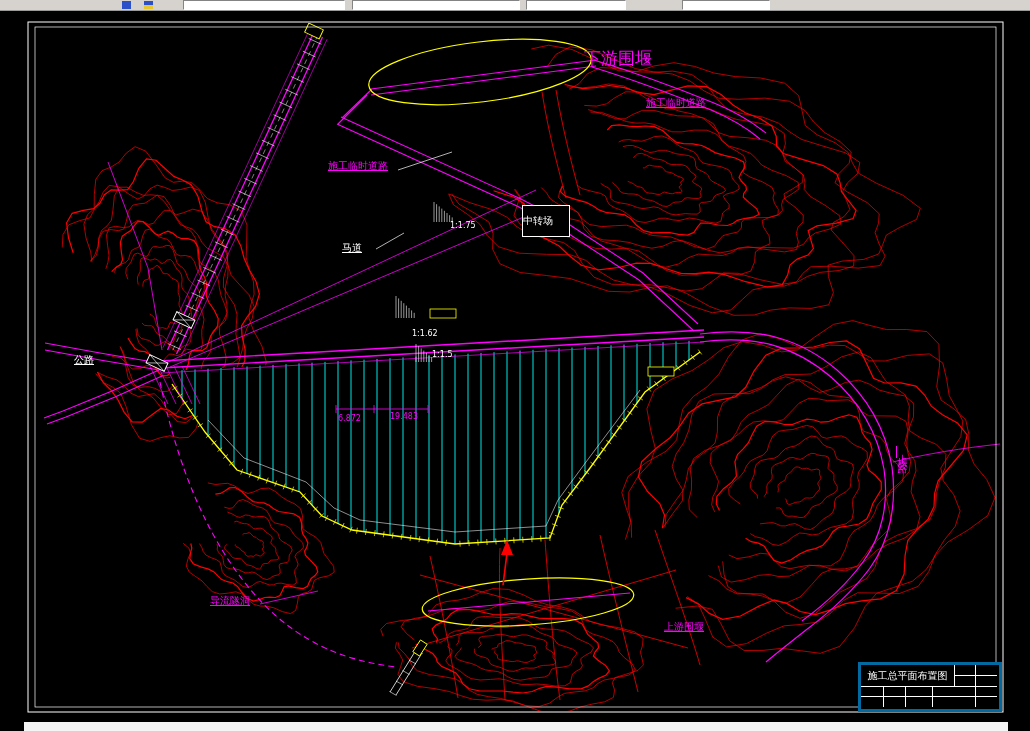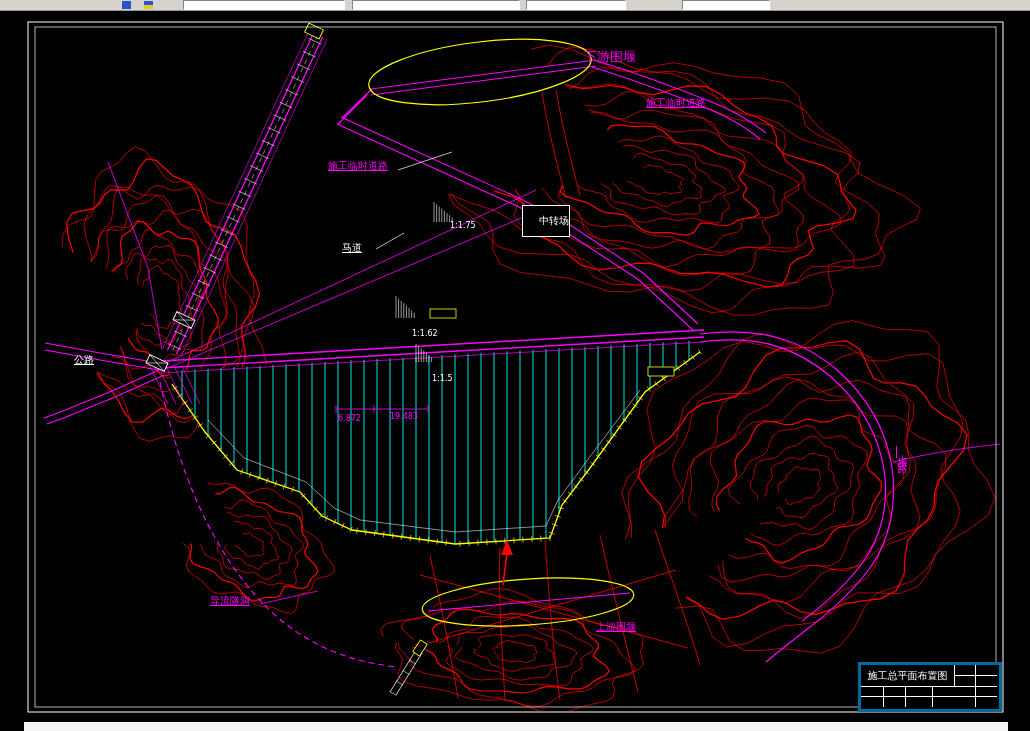--- a/index.html
+++ b/index.html
@@ -4,23 +4,23 @@
 <style>
   html,body{margin:0;padding:0;background:#000;}
   body{width:1030px;height:731px;position:relative;overflow:hidden;font-family:"DejaVu Sans",sans-serif;}
   #cad-svg{position:absolute;left:0;top:0;z-index:1;}
   #overlay{position:absolute;left:0;top:0;width:1030px;height:731px;z-index:3;pointer-events:none;}
   .lbl{position:absolute;white-space:nowrap;line-height:1;}
   .mag{color:var(--road,#ff00ff);}
   .wht{color:#ffffff;}
   .s8{font-size:8px;margin-top:18px;}
   .s10{font-size:10px;text-decoration:underline;}
-  .s11{font-size:13px;}
+  .s11{font-size:17px;}
   .vert{writing-mode:vertical-rl;letter-spacing:3px;}
-  .tbox{position:absolute;border:1.5px solid #ffffff;background:#000;display:flex;align-items:center;justify-content:flex-end;color:#ffffff;font-size:10px;}
+  .tbox{position:absolute;border:1.5px solid #ffffff;background:#000;display:flex;align-items:center;justify-content:flex-start;color:#ffffff;font-size:10px;}
   #titleblock{position:absolute;left:858px;top:662px;width:138px;height:44px;border:3px solid #0369a1;background:#000;z-index:4;}
   .tb-title{position:absolute;left:0;top:0;width:93px;height:21px;display:flex;align-items:center;justify-content:center;color:#fff;font-size:10px;}
   .tl{position:absolute;background:#ffffff;}
   #toolbar{position:absolute;left:0;top:0;width:1030px;height:10px;background:#d6d3ce;border-bottom:1px solid #9a9a9a;z-index:5;}
   .ticon{position:absolute;top:1px;width:9px;height:8px;background:#2b50c8;}
   .t2{background:linear-gradient(#2b50c8 50%,#e8c830 50%);}
   .tbox-inset{position:absolute;top:0;height:8px;background:#ffffff;border:1px solid #848484;border-bottom-color:#fff;border-right-color:#fff;}
   #cmdline{position:absolute;left:24px;top:722px;width:984px;height:9px;background:#f5f5f5;z-index:5;}
 </style>
 </head>
@@ -363,25 +363,25 @@
   <div class="lbl mag s11" style="left:584px;top:50px">下游围堰</div>
   <div class="lbl mag s10" style="left:646px;top:98px">施工临时道路</div>
   <div class="lbl mag s10" style="left:328px;top:161px">施工临时道路</div>
   <div class="tbox" style="left:522px;top:205px;width:46px;height:30px">
     <span>中转场</span>
   </div>
   <div class="lbl wht s10" style="left:342px;top:243px">马道</div>
   <div class="lbl wht s10" style="left:74px;top:355px">公路</div>
   <div class="lbl wht s8" style="left:450px;top:204px">1:1.75</div>
   <div class="lbl wht s8" style="left:412px;top:312px">1:1.62</div>
-  <div class="lbl wht s8" style="left:432px;top:357px">1:1.5</div>
+  <div class="lbl wht s8" style="left:432px;top:333px">1:1.5</div>
   <div class="lbl mag s8" style="left:338px;top:397px">6.872</div>
   <div class="lbl mag s8" style="left:390px;top:395px">19.483</div>
   <div class="lbl mag s10" style="left:210px;top:596px">导流隧洞</div>
-  <div class="lbl mag s10" style="left:596px;top:622px">上游围堰</div>
+  <div class="lbl mag s10" style="left:664px;top:622px">上游围堰</div>
   <div class="lbl mag s10 vert" style="left:897px;top:446px">上坝公路</div>
 </div>
 
 <div id="titleblock">
   <div class="tb-title">施工总平面布置图</div>
   <div class="tl" style="top:21px;left:0;width:136px;height:1px"></div>
   <div class="tl" style="left:93px;top:0;width:1px;height:21px"></div>
   <div class="tl" style="top:10px;left:93px;width:43px;height:1px"></div>
   <div class="tl" style="left:114px;top:0;width:1px;height:21px"></div>
   <div class="tl" style="top:31px;left:0;width:136px;height:1px"></div>

